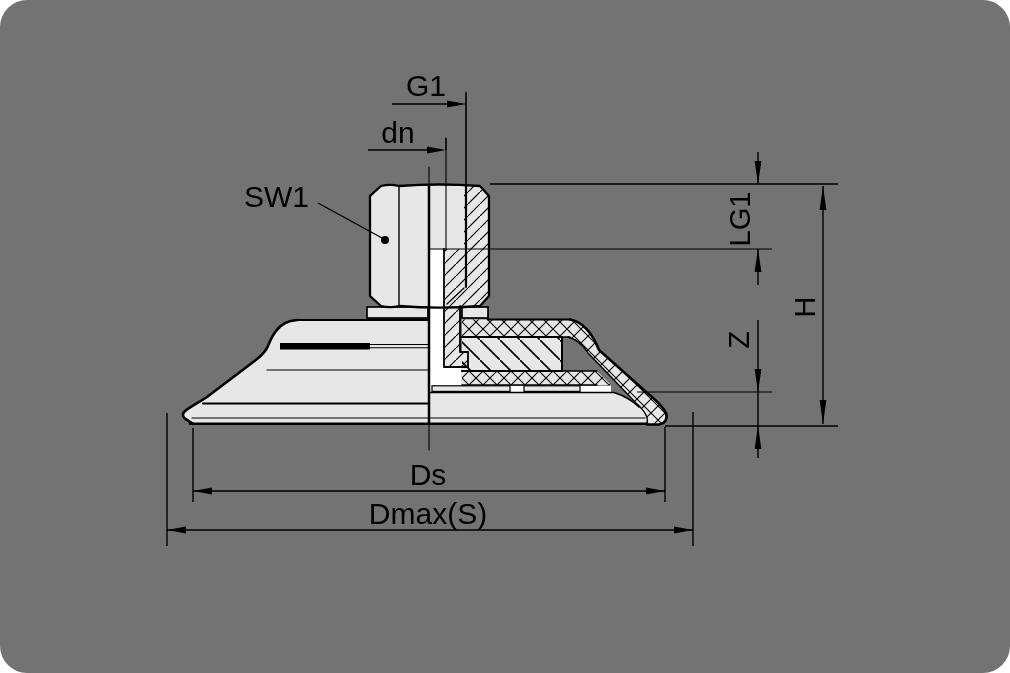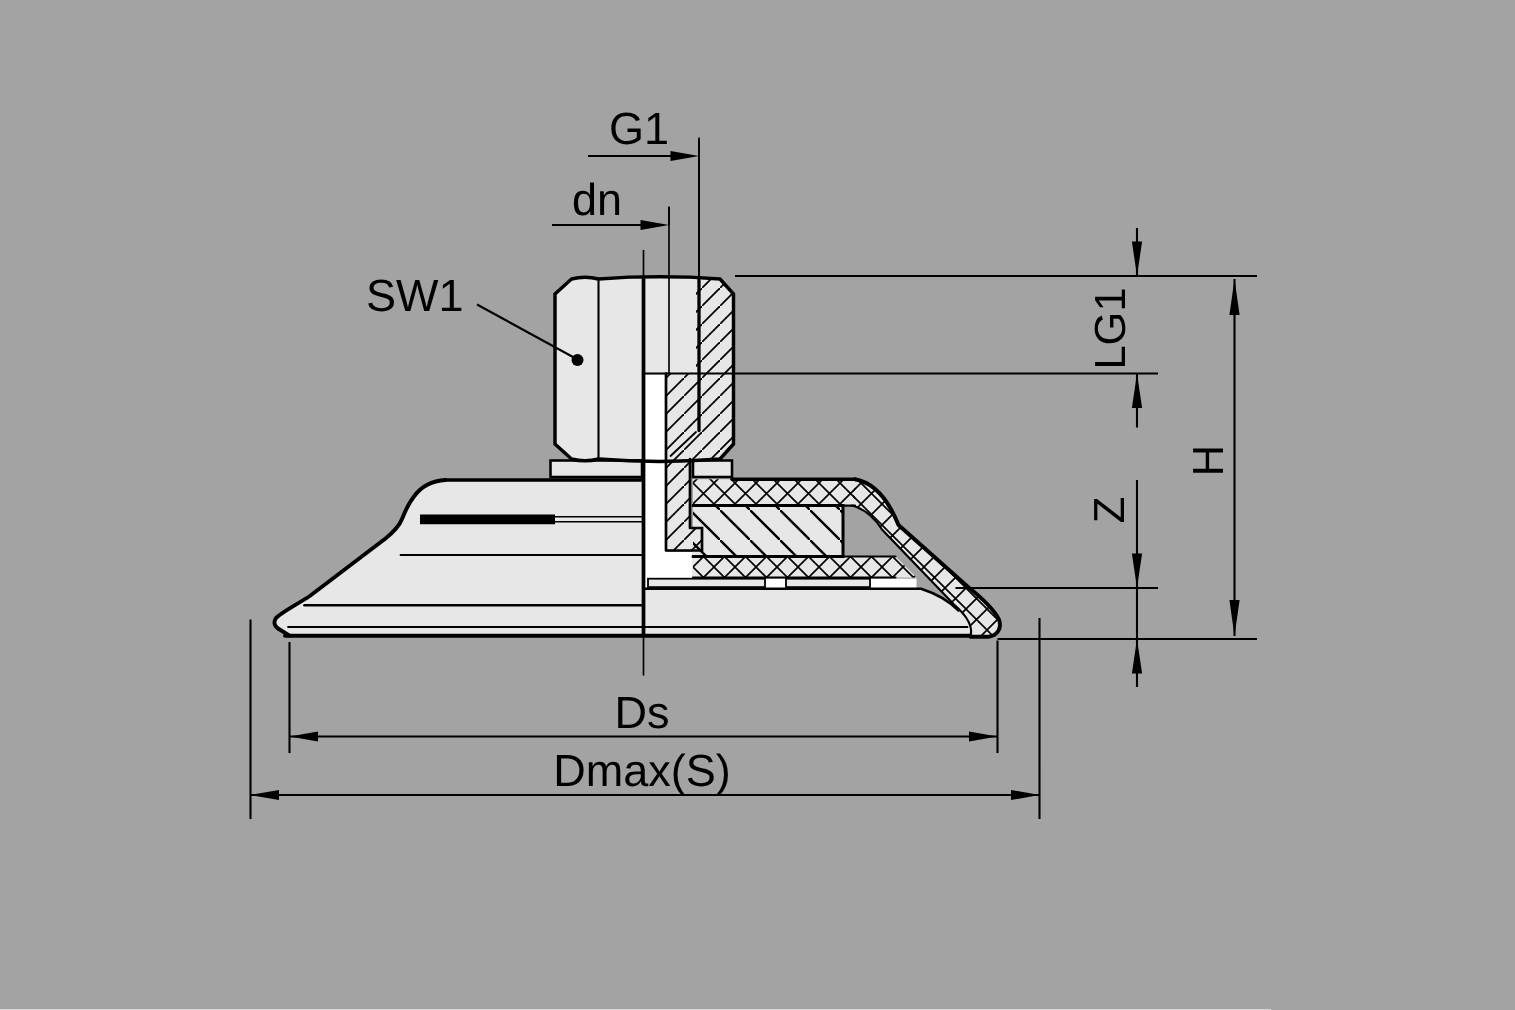--- a/index.html
+++ b/index.html
@@ -1,17 +1,17 @@
 <!DOCTYPE html>
 <html><head>
 <meta charset="utf-8">
 <style>
   html,body{margin:0;padding:0;background:#ffffff;}
-  .stage{width:1010px;height:673px;position:relative;background:#a3a3a3;overflow:hidden;
-         font-family:"Liberation Sans", sans-serif;}
+  .stage{width:1010px;height:673px;position:relative;background:#737373;overflow:hidden;
+         font-family:"Liberation Sans", sans-serif;border-radius:27px;}
   svg{display:block;}
   text{font-family:"Liberation Sans", sans-serif; fill:#000;}
   .dimtxt{font-size:30px;}
   .dimtxt-sm{font-size:29px;}
 </style>
 </head>
 <body>
 
 <div class="stage">
 <svg width="1010" height="673" viewBox="0 0 1010 673">

